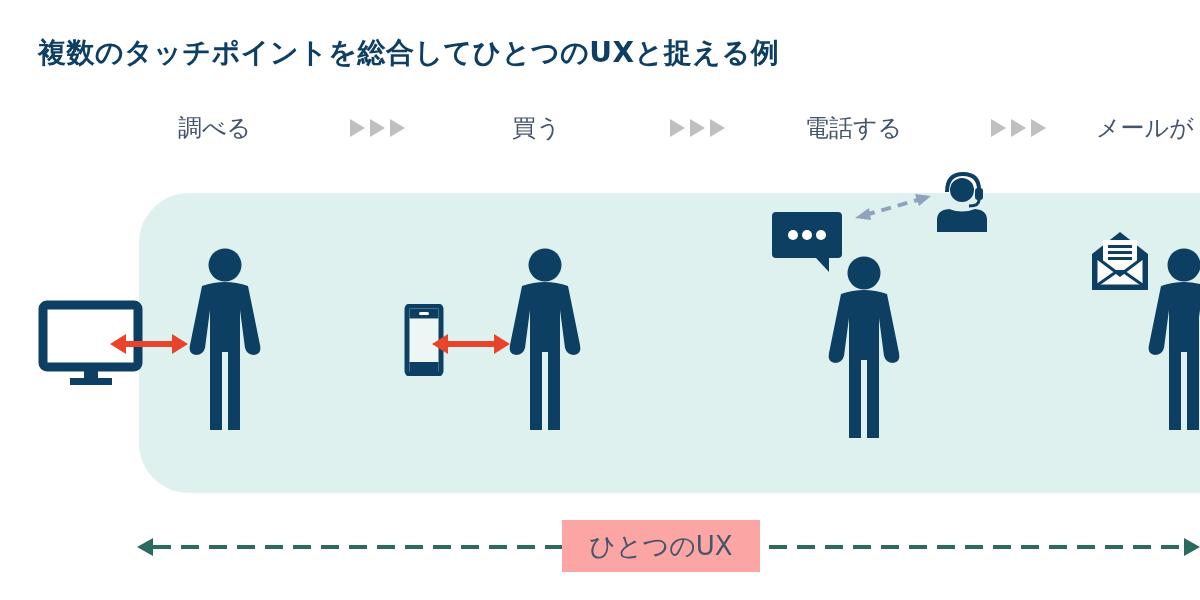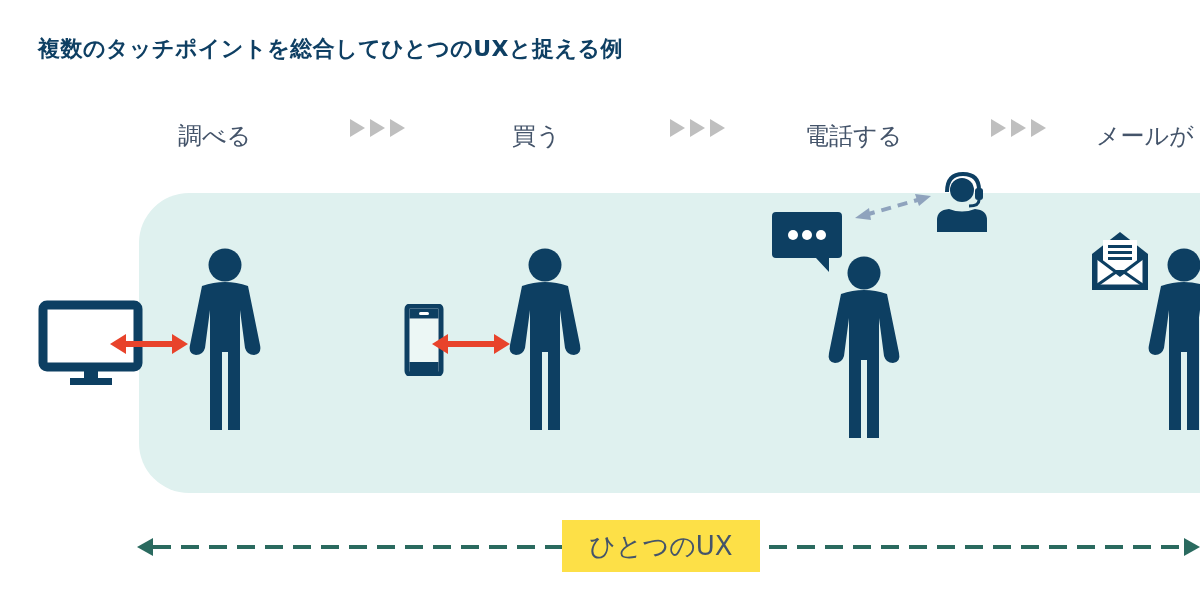--- a/index.html
+++ b/index.html
@@ -3,43 +3,42 @@
 <meta charset="utf-8">
 <style>
   html, body { margin: 0; padding: 0; }
   body {
     width: 1200px; height: 600px; overflow: hidden; position: relative;
     background: #ffffff;
     font-family: "DejaVu Sans", "Liberation Sans", sans-serif;
   }
   .title {
     position: absolute; left: 38px; top: 34px;
-    font-size: 22px; font-weight: bold; color: #0e3f63;
+    font-size: 28px; font-weight: bold; color: #0e3f63;
     letter-spacing: 0.5px; white-space: nowrap; margin: 0;
   }
   .step {
     position: absolute; top: 112px; font-size: 24px; color: #44546a;
     white-space: nowrap;
-    margin-top: 8px;
   }
   .tri-group { position: absolute; top: 119px; display: flex; gap: 5px; }
   .tri {
     width: 0; height: 0;
     border-top: 9px solid transparent; border-bottom: 9px solid transparent;
     border-left: 15px solid #bfbfbf;
   }
   .panel {
     position: absolute; left: 139px; top: 193px; width: 1200px; height: 300px;
     background: #dff1ef; border-radius: 50px;
   }
   .abs { position: absolute; }
   .ux-line { position: absolute; left: 137px; top: 532px; width: 1063px; height: 30px; }
   .ux-label {
     position: absolute; left: 562px; top: 520px; width: 198px; height: 52px;
-    background: #fde047; color: #44546a; font-size: 26px;
+    background: #fca5a5; color: #44546a; font-size: 26px;
     display: flex; align-items: center; justify-content: center;
     white-space: nowrap;
   }
 </style>
 </head>
 <body>
 
 <h1 class="title">複数のタッチポイントを総合してひとつのUXと捉える例</h1>
 
 <div class="step" style="left:178px;">調べる</div>

